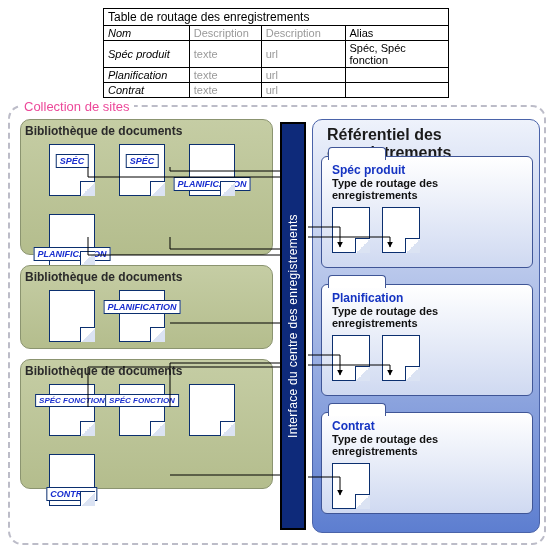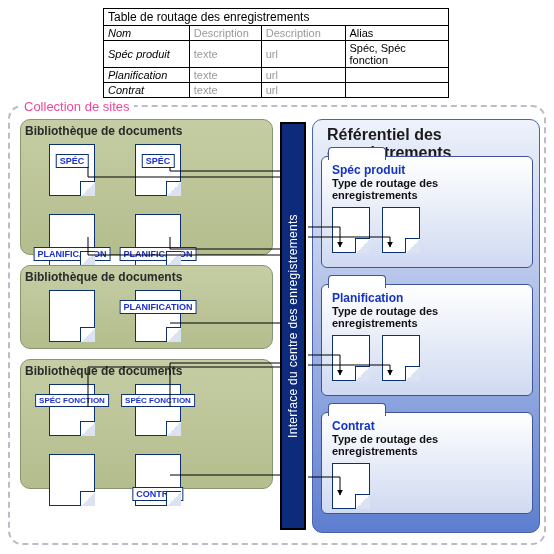--- a/index.html
+++ b/index.html
@@ -53,22 +53,23 @@
     position: absolute;
     left: 10px; width: 253px;
     border-radius: 10px;
     background: linear-gradient(180deg,#c5cda4 0%, #b4bd8d 100%);
     border: 1px solid #8b9470;
   }
   .library .lib-title {
     padding: 4px 10px 0 4px; font-size: 12px; font-weight: bold; color: #2a2a2a;
   }
   .library .lib-body {
-    display: flex; flex-wrap: wrap; gap: 18px 40px;
+    display: flex; flex-wrap: wrap; gap: 18px 24px;
     padding: 6px 32px 10px 28px;
+    font-style: italic;
   }
   .lib1 { top: 12px;  height: 136px; }
   .lib2 { top: 158px; height: 84px;  }
   .lib3 { top: 252px; height: 130px; }
 
   
   .doc {
     position: relative; width: 46px; height: 52px;
     background: #fff; border: 1px solid #0b2f6f;
   }

